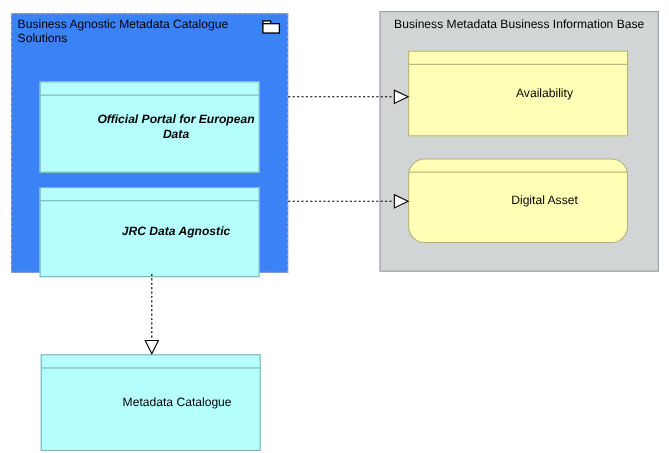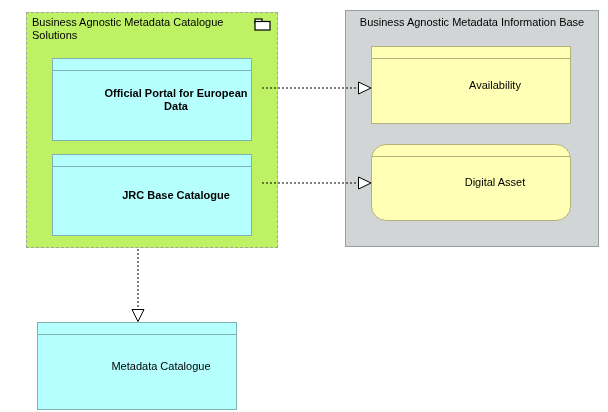--- a/index.html
+++ b/index.html
@@ -6,24 +6,24 @@
   #canvas{
     position:relative;
     width:608px;height:412px;
     background:#ffffff;
     font-family:"Liberation Sans", sans-serif;
     color:#000;
     overflow:hidden;
   }
   
   .group-dashed{
-    position:absolute;left:26px;top:12px;width:252px;height:236px;
+    position:absolute;left:10px;top:12px;width:252px;height:236px;
     box-sizing:border-box;
     border:1px dashed #a3a3a3;
-    background:#bef264;
+    background:#3b82f6;
   }
   .group-dashed .group-label{
     position:absolute;left:5px;top:3px;width:218px;
     font-size:11px;line-height:13px;
   }
   .folder-icon{position:absolute;top:5px;right:6px;width:17px;height:13px;}
   
   .group-gray{
     position:absolute;left:345px;top:10px;width:254px;height:237px;
     box-sizing:border-box;
@@ -41,21 +41,21 @@
     text-align:center;font-size:11px;line-height:13px;padding-left:48px;
   }
   .node .strip{
     position:absolute;left:0;top:0;width:100%;height:12px;
     box-sizing:border-box;border-bottom:1px solid;
   }
   .node-cyan{background:#b5ffff;border:1px solid #7fb2b2;}
   .node-cyan .strip{border-color:#7fb2b2;}
   .node-yellow{background:#ffffb5;border:1px solid #b2b27f;}
   .node-yellow .strip{border-color:#b2b27f;}
-  .bold-italic{font-weight:bold;}
+  .bold-italic{font-weight:bold;font-style:italic;margin-top:16px;}
   
   #node-official-portal{left:25px;top:45px;width:200px;height:83px;}
   #node-jrc{left:25px;top:141px;width:200px;height:82px;}
   #node-availability{left:25px;top:35px;width:200px;height:78px;}
   #node-digital-asset{left:25px;top:133px;width:200px;height:77px;border-radius:15px;}
   #node-metadata{left:37px;top:322px;width:200px;height:88px;}
   
   #arrows{position:absolute;left:0;top:0;width:608px;height:412px;z-index:5;pointer-events:none;}
 </style>
 </head>
@@ -70,26 +70,26 @@
       <rect x="1" y="3.5" width="15" height="8.5" fill="#ffffff" stroke="#000000" stroke-width="1.2"></rect>
     </svg>
 
     <div id="node-official-portal" class="node node-cyan bold-italic">
       <div class="strip"></div>
       <span>Official Portal for European Data</span>
     </div>
 
     <div id="node-jrc" class="node node-cyan bold-italic">
       <div class="strip"></div>
-      <span>JRC Base Catalogue</span>
+      <span>JRC Data Agnostic</span>
     </div>
   </div>
 
   <div class="group-gray">
-    <div class="group-label">Business Agnostic Metadata Information Base</div>
+    <div class="group-label">Business Metadata Business Information Base</div>
 
     <div id="node-availability" class="node node-yellow">
       <div class="strip"></div>
       <span>Availability</span>
     </div>
 
     <div id="node-digital-asset" class="node node-yellow">
       <div class="strip"></div>
       <span>Digital Asset</span>
     </div>

